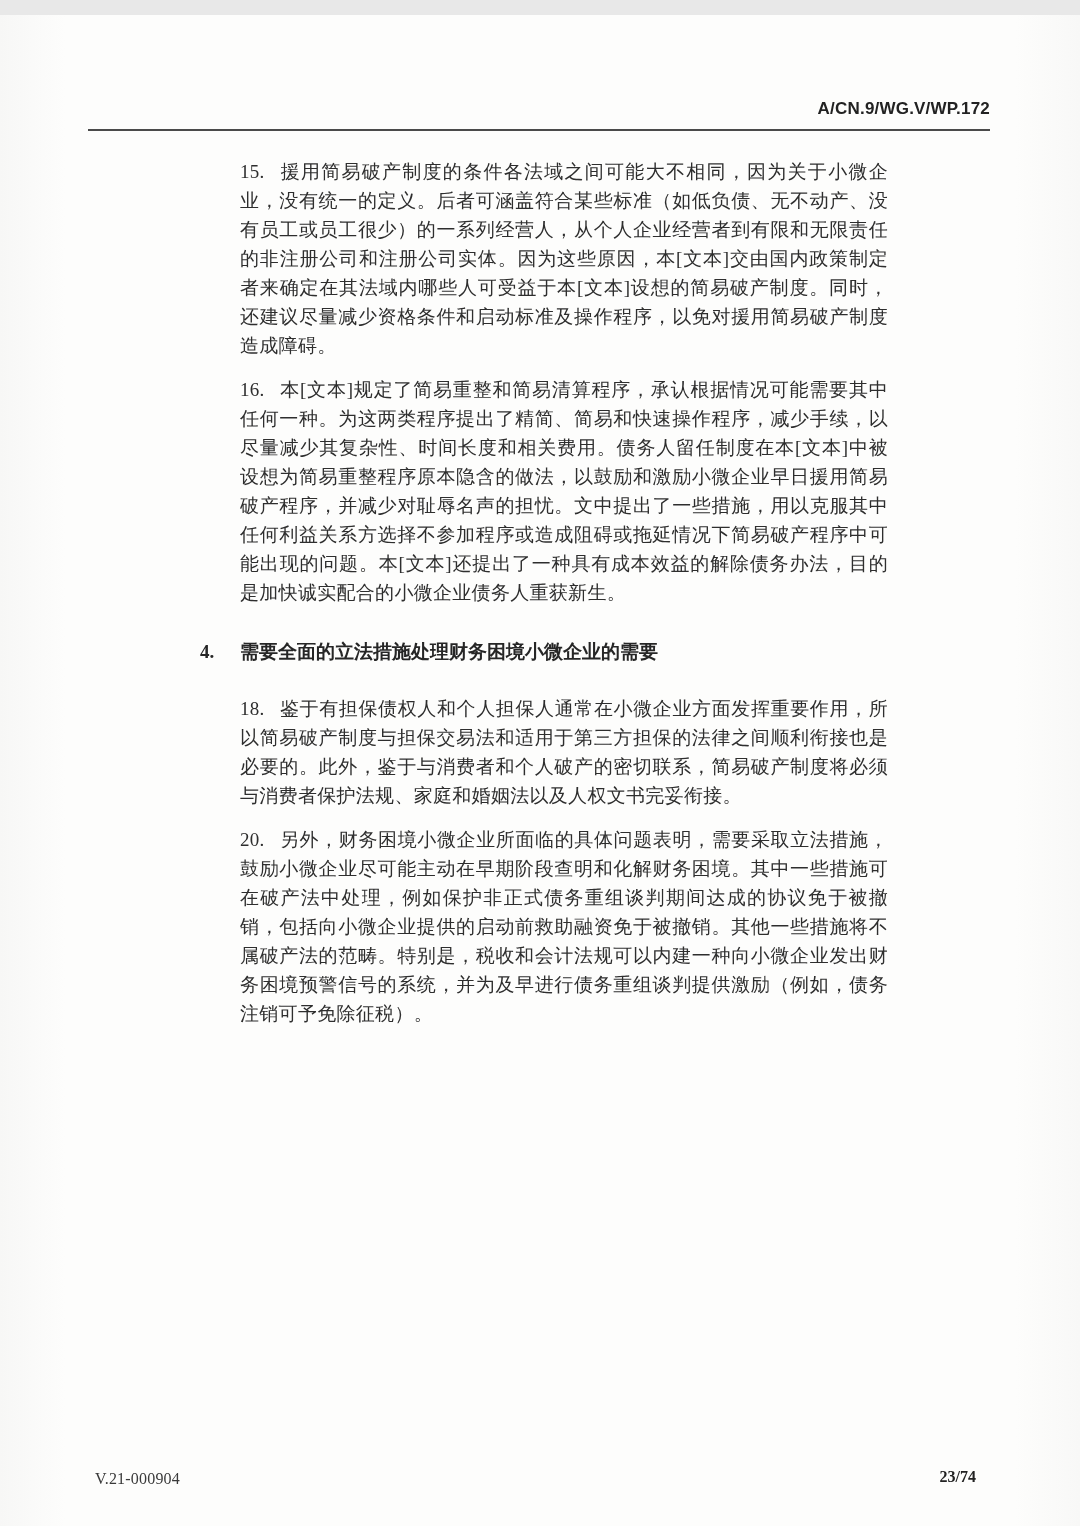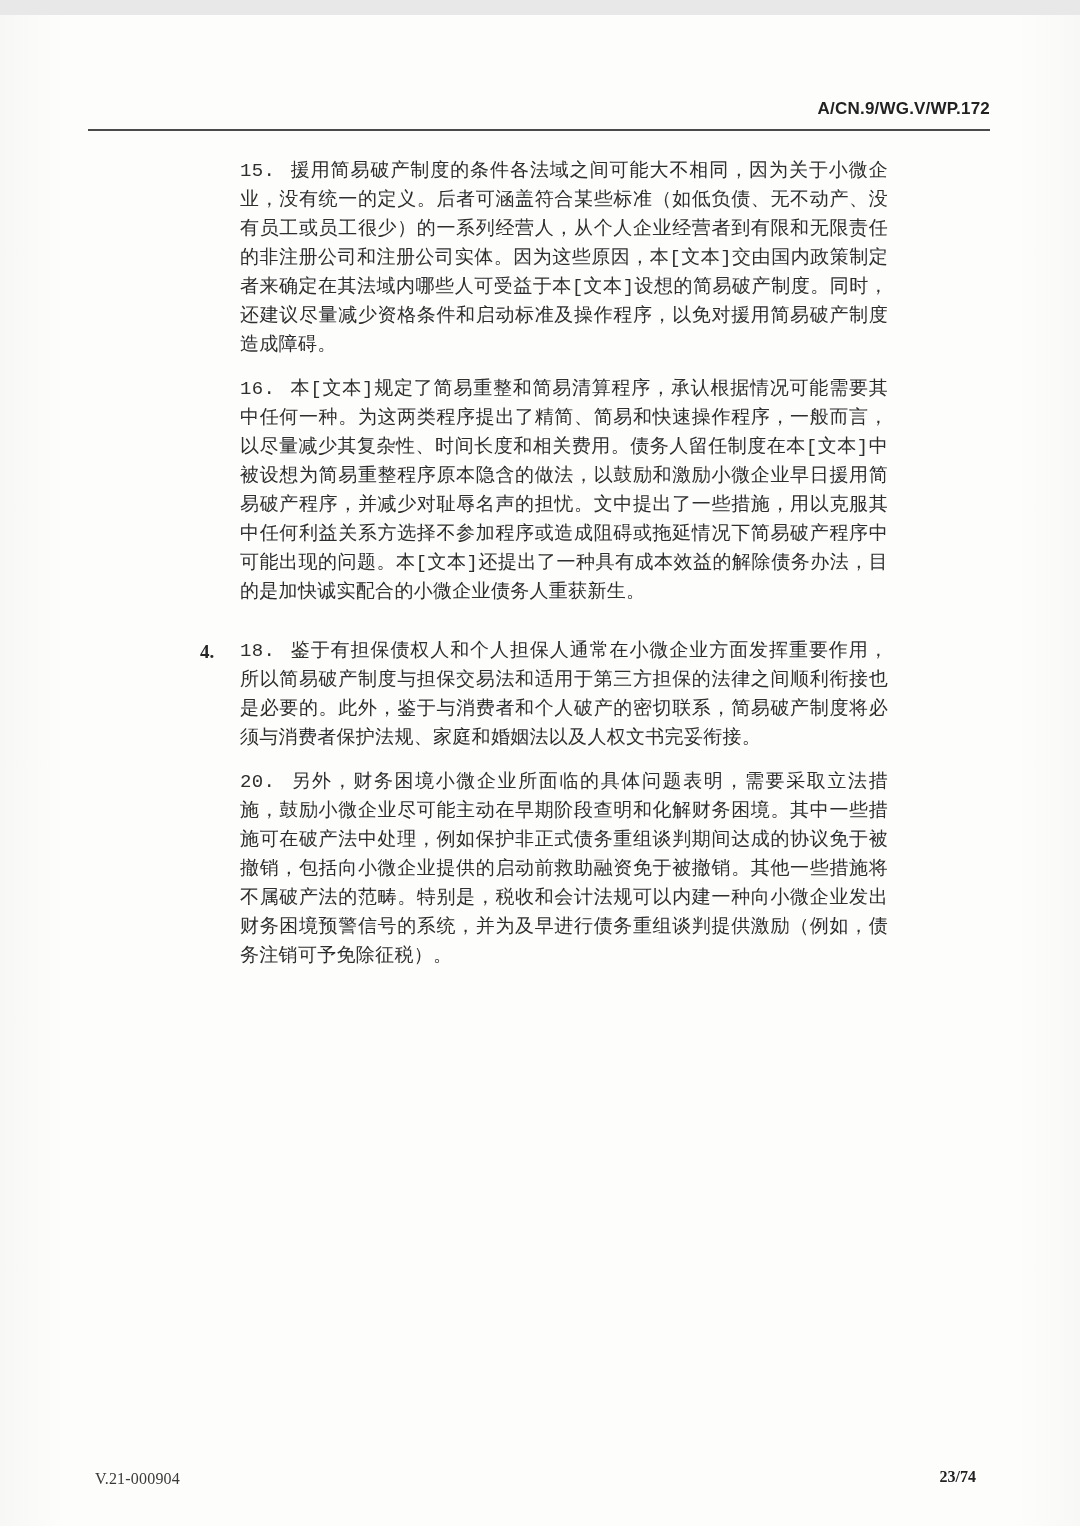--- a/index.html
+++ b/index.html
@@ -41,21 +41,20 @@
     left: 240px;
     width: 648px;
   }
   p.para {
     margin: 0 0 15px 0;
     font-size: 19px;
     line-height: 29px;
     text-align: justify;
     text-justify: inter-ideograph;
     letter-spacing: 0.3px;
-    font-family: Liberation Mono, monospace;
   }
   p.para .pnum {
     display: inline-block;
     margin-right: 15px;
   }
   .section-heading {
     position: relative;
     margin: 30px 0 28px 0;
     font-size: 19px;
     line-height: 29px;
@@ -93,26 +92,27 @@
 
   <div class="header-rule"></div>
 
   <div class="content">
 
     <p class="para">
       <span class="pnum">15.</span><span class="ptext">援用简易破产制度的条件各法域之间可能大不相同，因为关于小微企业，没有统一的定义。后者可涵盖符合某些标准（如低负债、无不动产、没有员工或员工很少）的一系列经营人，从个人企业经营者到有限和无限责任的非注册公司和注册公司实体。因为这些原因，本[文本]交由国内政策制定者来确定在其法域内哪些人可受益于本[文本]设想的简易破产制度。同时，还建议尽量减少资格条件和启动标准及操作程序，以免对援用简易破产制度造成障碍。</span>
     </p>
 
     <p class="para">
-      <span class="pnum">16.</span><span class="ptext">本[文本]规定了简易重整和简易清算程序，承认根据情况可能需要其中任何一种。为这两类程序提出了精简、简易和快速操作程序，一般而言，以尽量减少其复杂性、时间长度和相关费用。债务人留任制度在本[文本]中被设想为简易重整程序原本隐含的做法，以鼓励和激励小微企业早日援用简易破产程序，并减少对耻辱名声的担忧。文中提出了一些措施，用以克服其中任何利益关系方选择不参加程序或造成阻碍或拖延情况下简易破产程序中可能出现的问题。本[文本]还提出了一种具有成本效益的解除债务办法，目的是加快诚实配合的小微企业债务人重获新生。</span>
+      <span class="pnum">16.</span><span class="ptext">本[文本]规定了简易重整和简易清算程序，承认根据情况可能需要其中任何一种。为这两类程序提出了精简、简易和快速操作程序，减少手续，以尽量减少其复杂性、时间长度和相关费用。债务人留任制度在本[文本]中被设想为简易重整程序原本隐含的做法，以鼓励和激励小微企业早日援用简易破产程序，并减少对耻辱名声的担忧。文中提出了一些措施，用以克服其中任何利益关系方选择不参加程序或造成阻碍或拖延情况下简易破产程序中可能出现的问题。本[文本]还提出了一种具有成本效益的解除债务办法，目的是加快诚实配合的小微企业债务人重获新生。</span>
     </p>
 
 
     <div class="section-heading">
       <span class="hnum">4.</span>
+      <span class="htitle">需要全面的立法措施处理财务困境小微企业的需要</span>
     </div>
 
 
     <p class="para">
       <span class="pnum">18.</span><span class="ptext">鉴于有担保债权人和个人担保人通常在小微企业方面发挥重要作用，所以简易破产制度与担保交易法和适用于第三方担保的法律之间顺利衔接也是必要的。此外，鉴于与消费者和个人破产的密切联系，简易破产制度将必须与消费者保护法规、家庭和婚姻法以及人权文书完妥衔接。</span>
     </p>
 
     <p class="para">
       <span class="pnum">20.</span><span class="ptext">另外，财务困境小微企业所面临的具体问题表明，需要采取立法措施，鼓励小微企业尽可能主动在早期阶段查明和化解财务困境。其中一些措施可在破产法中处理，例如保护非正式债务重组谈判期间达成的协议免于被撤销，包括向小微企业提供的启动前救助融资免于被撤销。其他一些措施将不属破产法的范畴。特别是，税收和会计法规可以内建一种向小微企业发出财务困境预警信号的系统，并为及早进行债务重组谈判提供激励（例如，债务注销可予免除征税）。</span>
     </p>

